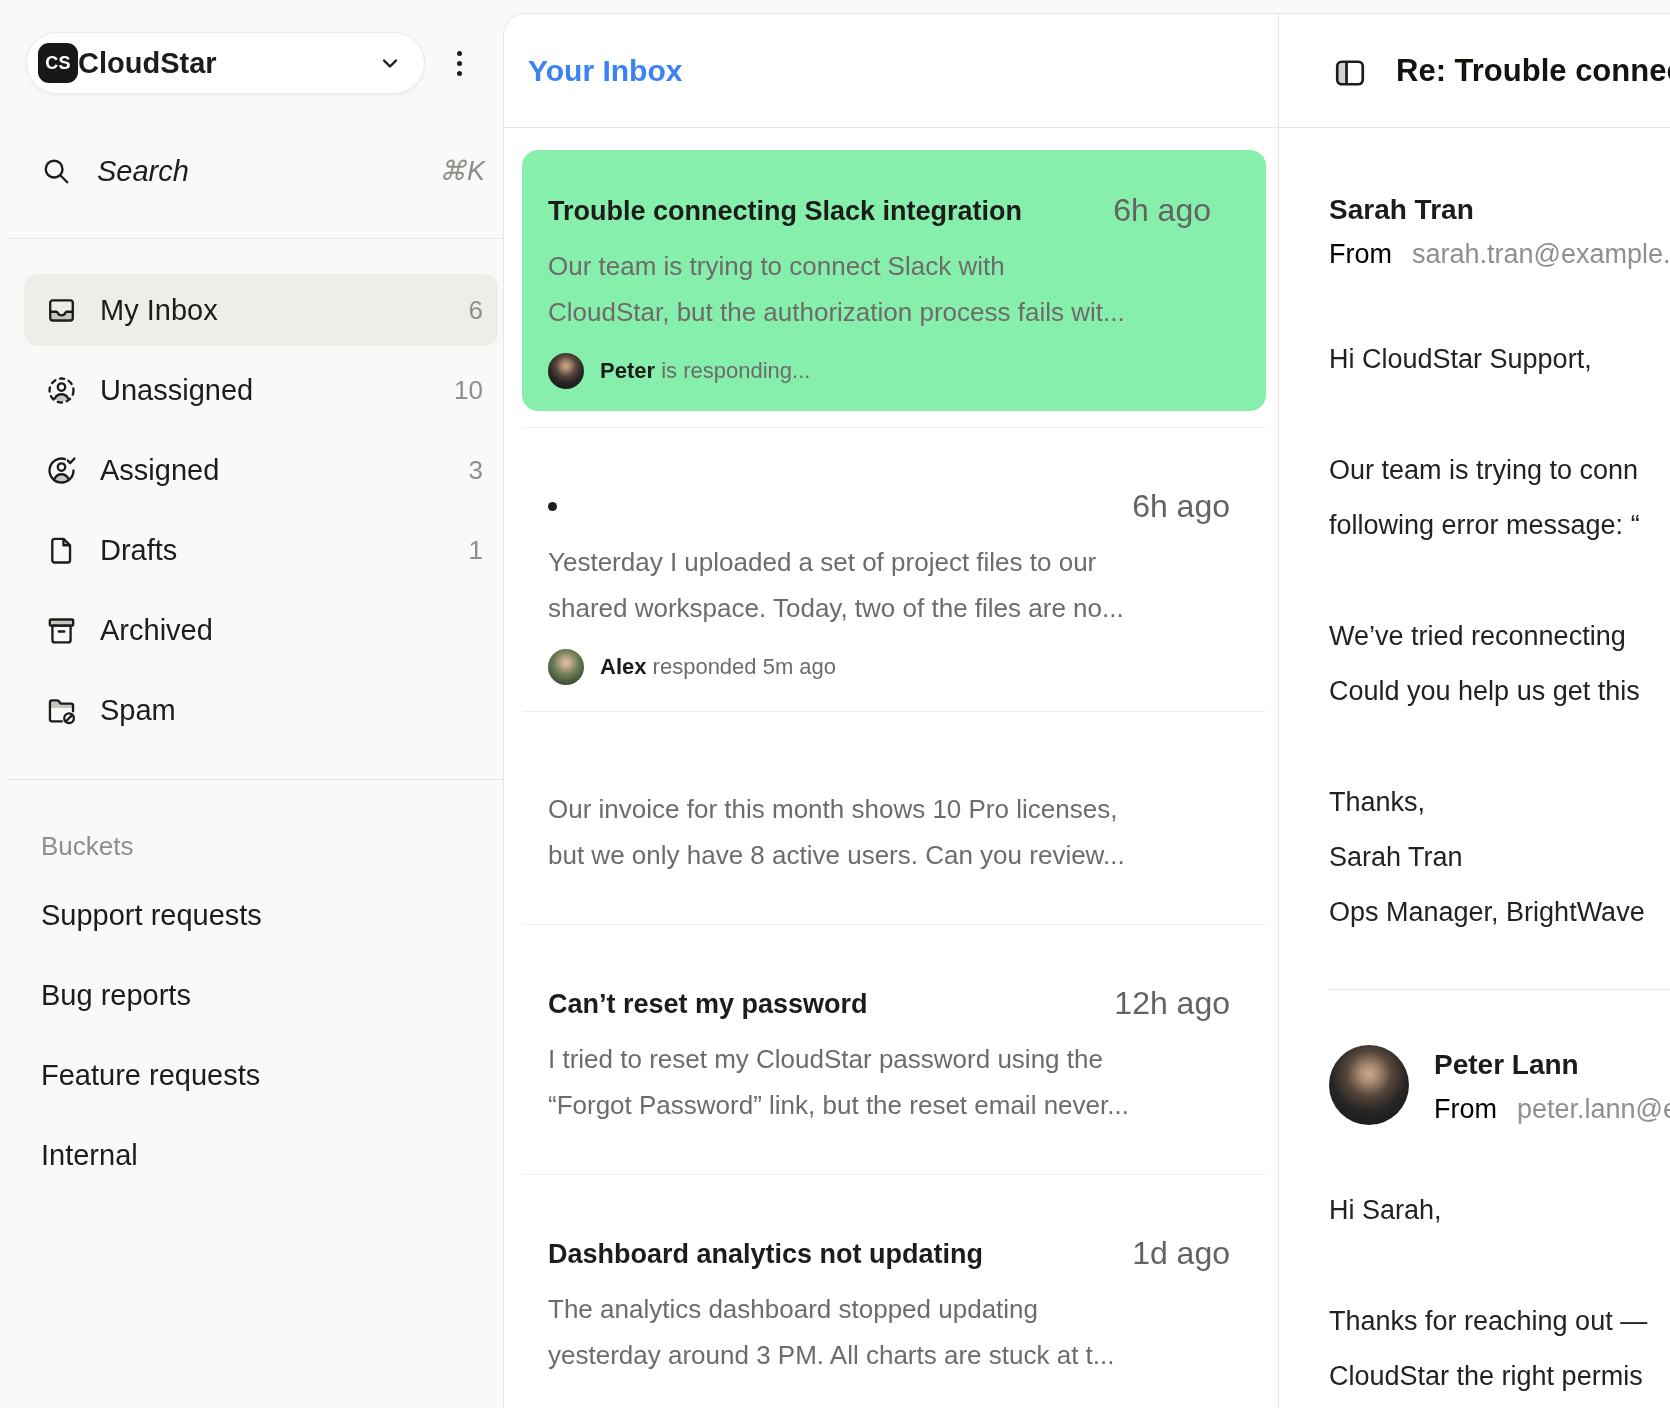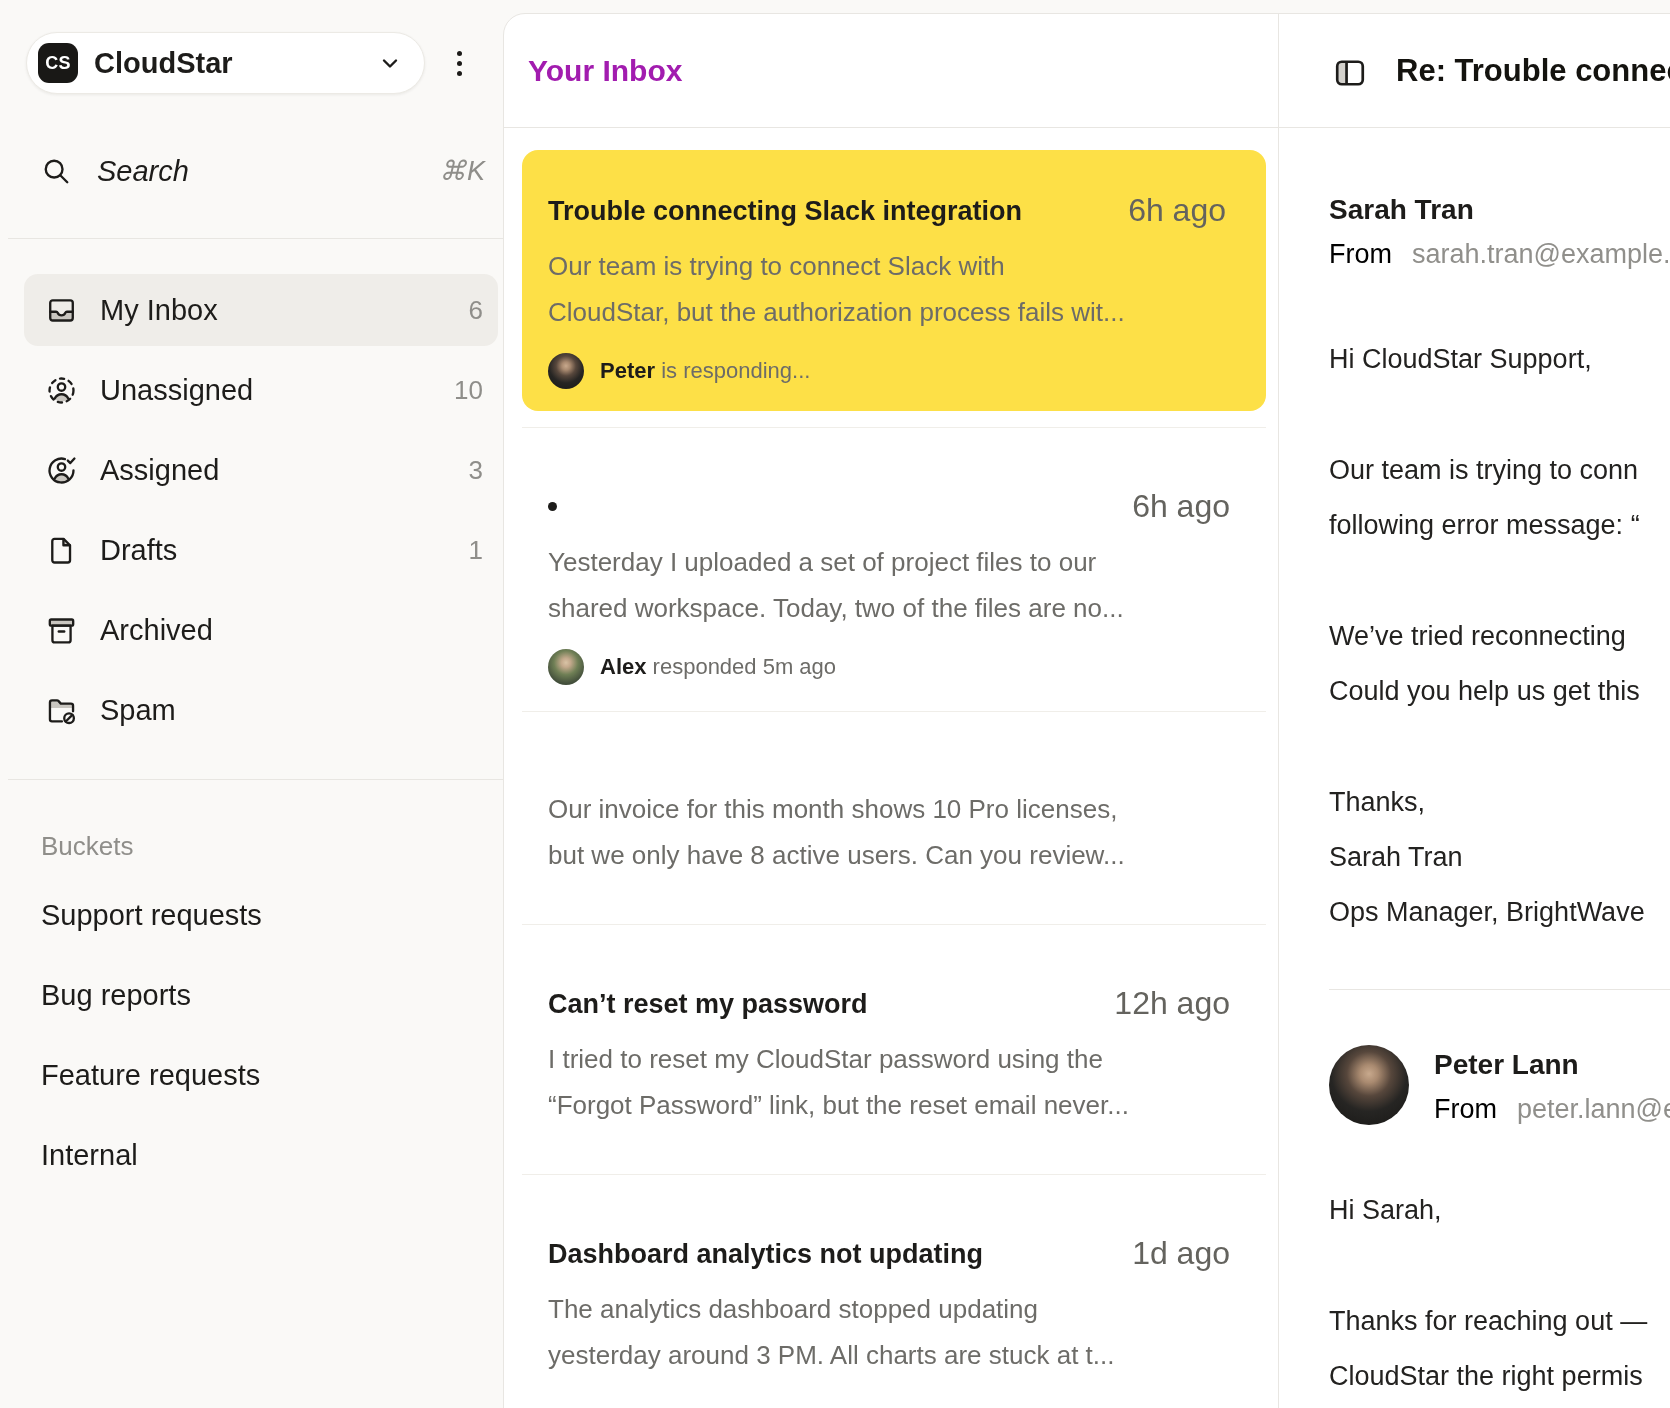--- a/index.html
+++ b/index.html
@@ -17,21 +17,21 @@
   .ws-pill {
     width:399px; height:62px; border-radius:31px; background:#ffffff;
     border:1px solid #eceae5; box-shadow:0 1px 3px rgba(25,24,20,.07);
     display:flex; align-items:center; padding:0 22px 0 11px; cursor:pointer;
   }
   .ws-logo {
     width:40px; height:40px; border-radius:11px; background:#191816; color:#fff;
     font-size:18px; font-weight:700; letter-spacing:.3px;
     display:flex; align-items:center; justify-content:center; flex:none;
   }
-  .ws-name { margin-left:16px; font-size:29px; font-weight:700; color:#1d1c1a; }
+  .ws-name { font-size:29px; font-weight:700; color:#1d1c1a; }
   .chev { margin-left:auto; width:24px; height:24px; color:#1d1c1a; }
   .kebab { margin:0 auto; border:0; background:none; display:flex; flex-direction:column; gap:5px; padding:8px; cursor:pointer; }
   .kebab i { width:5px; height:5px; border-radius:50%; background:#1d1c1a; }
 
   .search-row { margin:58px 25px 0 33px; height:38px; display:flex; align-items:center; cursor:pointer;font-style:italic; }
   .search-ic { width:30px; height:30px; color:#1d1c1a; flex:none; }
   .search-label { margin-left:26px; font-size:29px; color:#1d1c1a; }
   .kbd { margin-left:auto; font-size:27px; color:#8f8e8a; letter-spacing:1px; }
 
   .sb-divider { border-top:1px solid #e8e6e2; }
@@ -56,26 +56,26 @@
   .panels {
     position:absolute; left:503px; top:13px; right:-40px; bottom:-30px;
     background:#ffffff; border:1px solid #e8e6e2; border-top-left-radius:22px;
     display:flex;
   }
   .pane-header { height:114px; flex:none; border-bottom:1px solid #e8e6e2; display:flex; align-items:center; }
 
   
   .list-pane { width:775px; flex:none; border-right:1px solid #e8e6e2; display:flex; flex-direction:column; overflow:hidden; }
   .list-pane .pane-header { padding-left:24px; }
-  .list-title { font-size:30px; font-weight:700; color:#a21caf; }
+  .list-title { font-size:30px; font-weight:700; color:#3b82f6; }
 
   .conv-list { padding:22px 12px 0 18px; }
   .conv { padding:60px 36px 26px 26px; cursor:pointer; }
   .conv + .conv { border-top:1px solid #f0eee9; }
-  .conv.selected { background:#fde047; border-radius:16px; padding:42px 40px 22px 26px; margin-bottom:16px; }
+  .conv.selected { background:#86efac; border-radius:16px; padding:42px 55px 22px 26px; margin-bottom:16px; }
   .conv.no-resp { padding-bottom:46px; }
   .conv-top { display:flex; align-items:center; }
   .dot { width:9px; height:9px; border-radius:50%; background:#1d1c1a; margin-right:14px; flex:none; }
   .conv-title { font-size:27px; line-height:34px; font-weight:700; color:#1d1c1a; white-space:nowrap; overflow:hidden; }
   .conv-time { margin-left:auto; padding-left:20px; font-size:32px; color:#64635e; flex:none; }
   .pline { margin-top:0; font-size:26px; line-height:46px; color:#6d6c68; white-space:nowrap; overflow:hidden; }
   .pline.p1 { margin-top:14px; }
   .responder { margin-top:18px; display:flex; align-items:center; }
   .avatar { border-radius:50%; flex:none; }
   .avatar.sm { width:36px; height:36px; margin-right:16px; }

